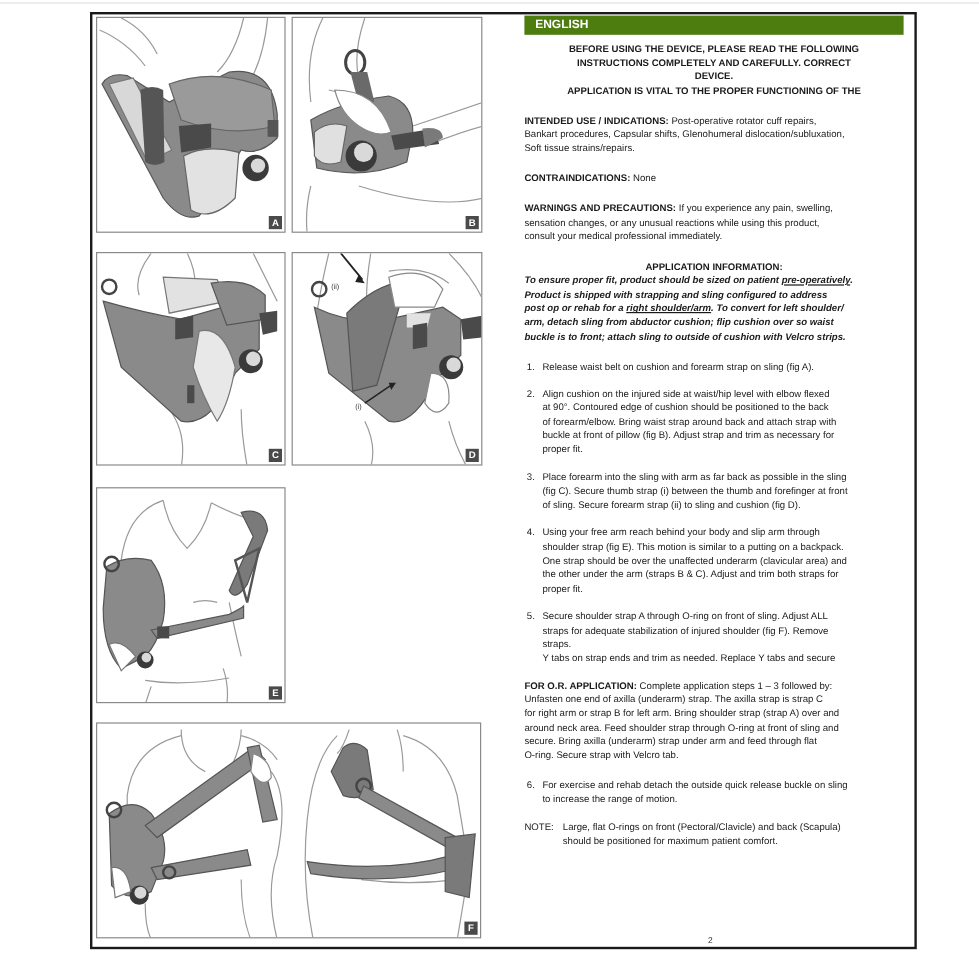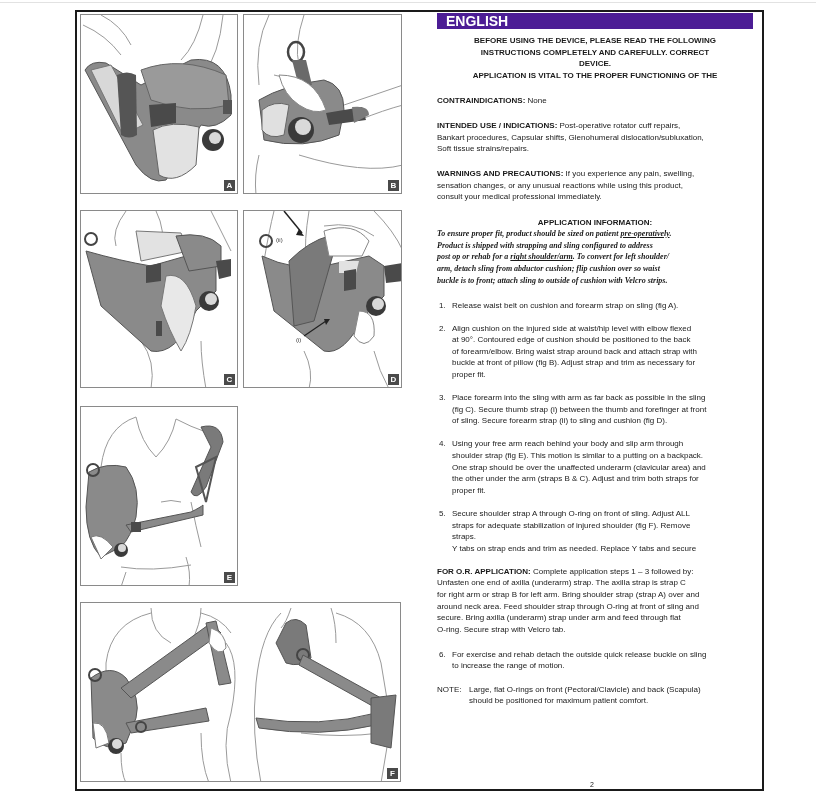--- a/index.html
+++ b/index.html
@@ -4,25 +4,25 @@
 <style>
   html, body { margin:0; padding:0; background:#ffffff; }
   body { width:816px; height:800px; position:relative; overflow:hidden; font-family:"Liberation Sans", sans-serif; color:#1a1a1a; }
   .topline { position:absolute; left:0; top:2px; width:816px; height:1px; background:#e2e2e2; }
   .page { position:absolute; left:75px; top:10px; width:689px; height:781px; border:2px solid #1a1a1a; box-sizing:border-box; }
   .fig { position:absolute; border:1.5px solid #8a8a8a; box-sizing:border-box; background:#fff; overflow:hidden; }
   .fig svg { position:absolute; left:0; top:0; }
   .badge { position:absolute; right:2px; bottom:2px; width:11px; height:11px; background:#4a4a4a; color:#fff; font-family:"Liberation Sans", sans-serif; font-weight:bold; font-size:8px; line-height:11px; text-align:center; }
   .callout { position:absolute; font-size:6px; color:#333; font-family:"Liberation Sans", sans-serif; }
   .text-col { position:absolute; left:437px; top:13px; width:316px; font-size:8px; line-height:11.6px; }
-  .lang-bar { height:16px; background:#4c1d95; color:#fff; font-weight:bold; font-size:14px; line-height:16px; padding-left:9px; margin-bottom:6px; }
+  .lang-bar { height:16px; background:#4d7c0f; color:#fff; font-weight:bold; font-size:10px; line-height:16px; padding-left:9px; margin-bottom:6px; }
   .ln { white-space:nowrap; display:block; }
   .b { font-weight:bold;text-align:center; }
   .para { margin-bottom:13.5px; }
-  .ital { font-style:italic; font-weight:bold;font-family:Liberation Serif, serif; }
+  .ital { font-style:italic; font-weight:bold; }
   .u { text-decoration:underline; }
   .step { position:relative; padding-left:15px; margin-bottom:11.5px; }
   .step .num { position:absolute; left:2px; top:0; }
   .note { position:relative; padding-left:32px; }
   .note .nlabel { position:absolute; left:0; top:0; }
   .pagenum { position:absolute; left:590px; top:781px; font-size:7px; }
 </style>
 </head>
 <body>
 
@@ -194,27 +194,27 @@
   <div class="lang-bar">ENGLISH</div>
 
   <div class="para b">
     <span class="ln">BEFORE USING THE DEVICE, PLEASE READ THE FOLLOWING</span>
     <span class="ln">INSTRUCTIONS COMPLETELY AND CAREFULLY. CORRECT</span>
     <span class="ln">DEVICE.</span>
     <span class="ln">APPLICATION IS VITAL TO THE PROPER FUNCTIONING OF THE</span>
   </div>
 
   <div class="para">
-    <span class="ln"><span class="b">CONTRAINDICATIONS:</span><span> None</span></span>
-  </div>
-
-  <div class="para">
     <span class="ln"><span class="b">INTENDED USE / INDICATIONS:</span><span> Post-operative rotator cuff repairs,</span></span>
     <span class="ln">Bankart procedures, Capsular shifts, Glenohumeral dislocation/subluxation,</span>
     <span class="ln">Soft tissue strains/repairs.</span>
+  </div>
+
+  <div class="para">
+    <span class="ln"><span class="b">CONTRAINDICATIONS:</span><span> None</span></span>
   </div>
 
   <div class="para">
     <span class="ln"><span class="b">WARNINGS AND PRECAUTIONS:</span><span> If you experience any pain, swelling,</span></span>
     <span class="ln">sensation changes, or any unusual reactions while using this product,</span>
     <span class="ln">consult your medical professional immediately.</span>
   </div>
 
   <div class="para">
     <span class="ln b">APPLICATION INFORMATION:</span>

